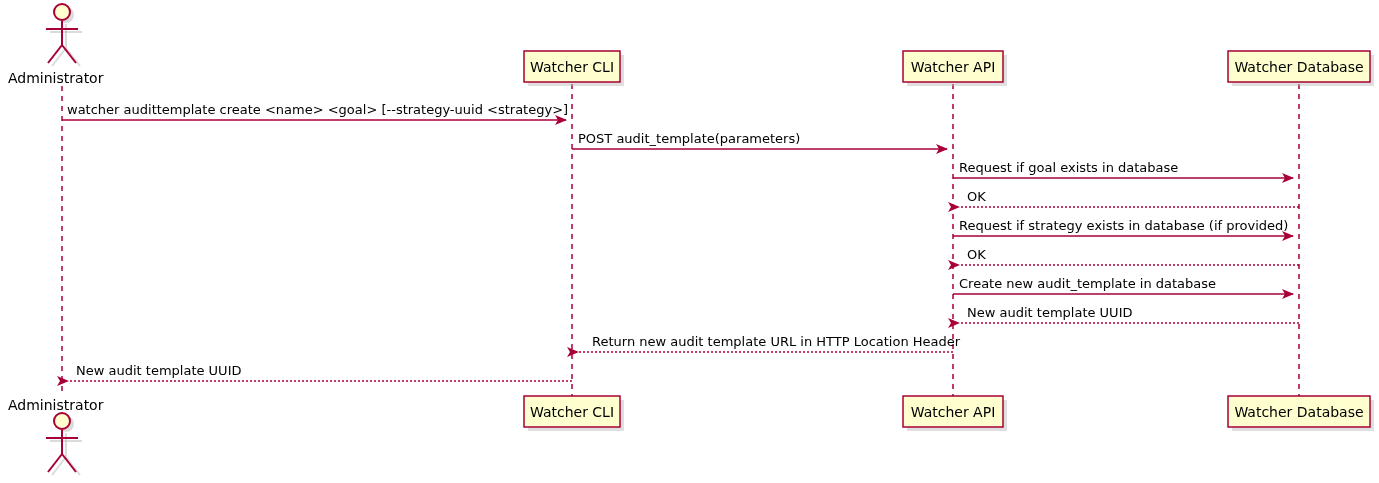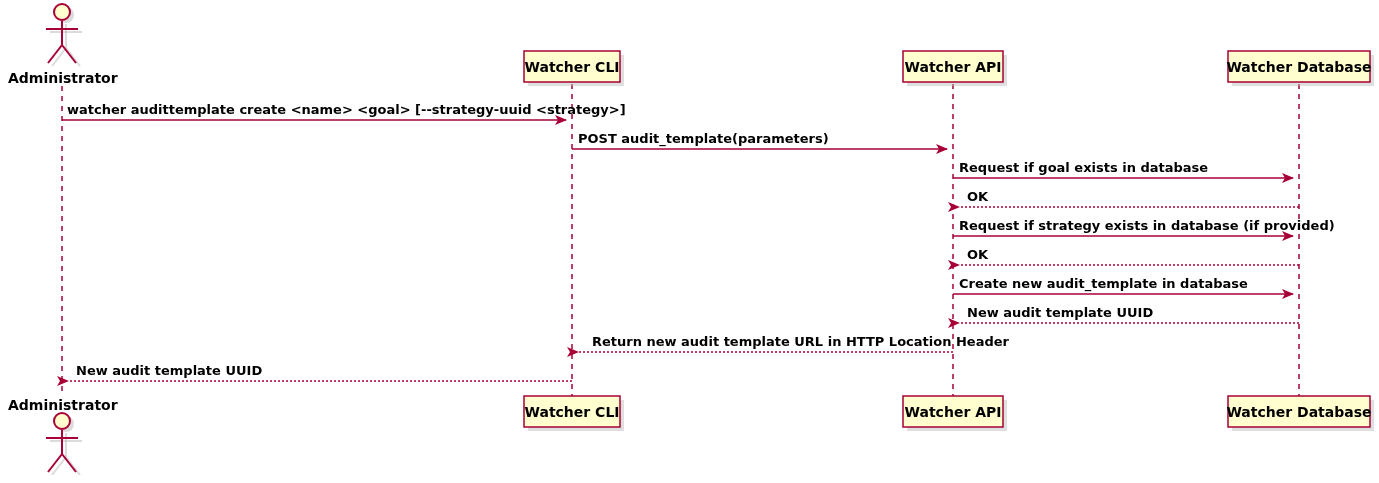--- a/index.html
+++ b/index.html
@@ -9,21 +9,20 @@
   }
   body {
     font-family: "DejaVu Sans", sans-serif;
   }
   #diagram-root {
     position: relative;
     width: 1379px;
     height: 483px;
     background: #FFFFFF;
     overflow: hidden;
-    font-weight: bold;
   }
   svg.diagram-canvas {
     position: absolute;
     left: 0;
     top: 0;
     width: 1379px;
     height: 483px;
   }
   .lifeline {
     stroke: #A80036;

